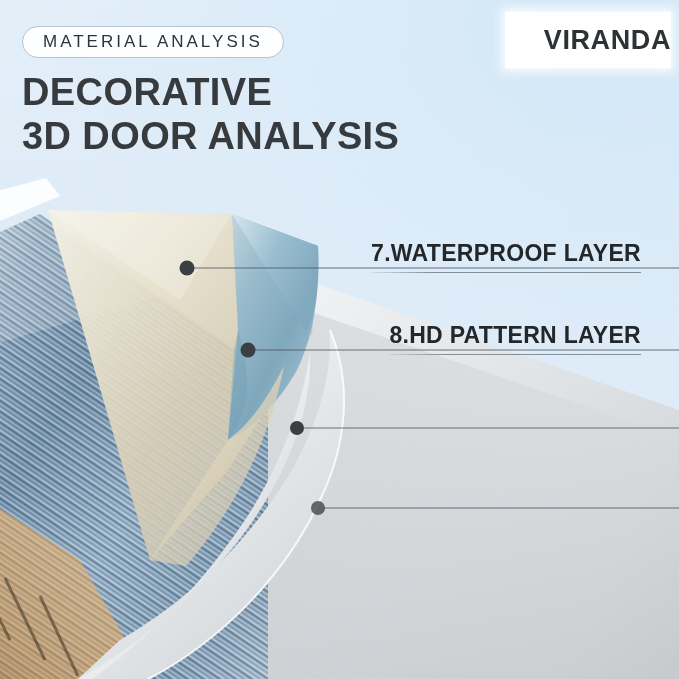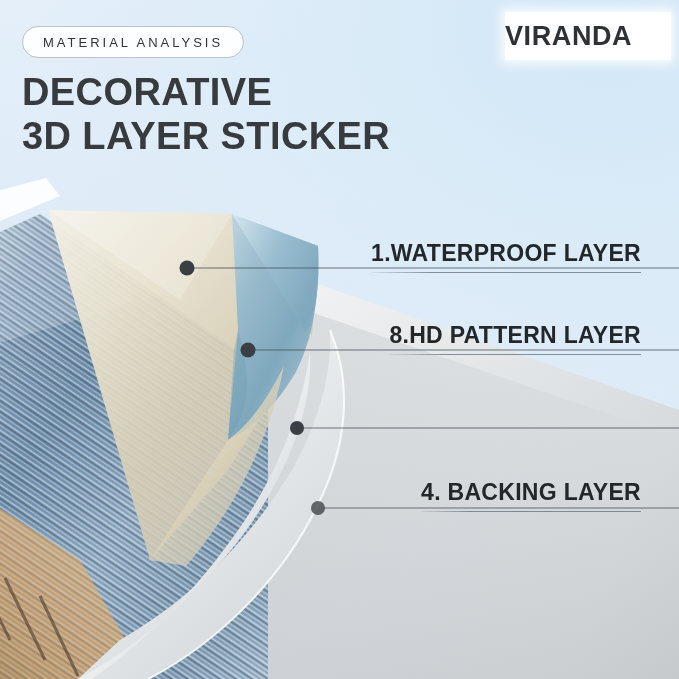--- a/index.html
+++ b/index.html
@@ -30,21 +30,21 @@
     height: 32px;
     padding: 0 20px;
     display: flex;
     align-items: center;
     border: 1px solid #b9c3cb;
     border-radius: 16px;
     background: #fdfeff;
     box-sizing: border-box;
   }
   .eyebrow-pill span {
-    font-size: 13px;
+    font-size: 17px;
     letter-spacing: 3.0px;
     color: #2f3438;
     font-weight: 400;
     white-space: nowrap;
   }
 
   .title-block {
     position: absolute;
     left: 22px;
     top: 70px;
@@ -57,25 +57,25 @@
     line-height: 44px;
     color: #373b3e;
     white-space: nowrap;
   }
 
   .brand-box {
     position: absolute;
     left: 505px;
     top: 12px;
     width: 166px;
-    height: 48px;
+    height: 56px;
     background: #ffffff;
     display: flex;
     align-items: center;
-    justify-content: flex-start;
+    justify-content: flex-end;
     box-shadow: 0 0 10px 4px rgba(255,255,255,0.85);
   }
   .brand-box span {
     font-size: 27px;
     font-weight: 700;
     letter-spacing: 0.6px;
     color: #2e3234;
   }
 
   
@@ -292,33 +292,29 @@
       </g>
     </g>
   </svg>
 
   <div class="eyebrow-pill">
     <span>MATERIAL ANALYSIS</span>
   </div>
 
   <div class="title-block">
     <div class="title-line">DECORATIVE</div>
-    <div class="title-line">3D LAYER STICKER</div>
+    <div class="title-line">3D DOOR ANALYSIS</div>
   </div>
 
   <div class="brand-box">
     <span>VIRANDA</span>
   </div>
 
   <div class="callout c1">
-    <span class="ctext">1.WATERPROOF LAYER</span>
+    <span class="ctext">7.WATERPROOF LAYER</span>
     <span class="crule"></span>
   </div>
   <div class="callout c2">
     <span class="ctext">8.HD PATTERN LAYER</span>
     <span class="crule"></span>
   </div>
-  <div class="callout c4">
-    <span class="ctext">4. BACKING LAYER</span>
-    <span class="crule"></span>
-  </div>
 
 </div>
 
 </body></html>

